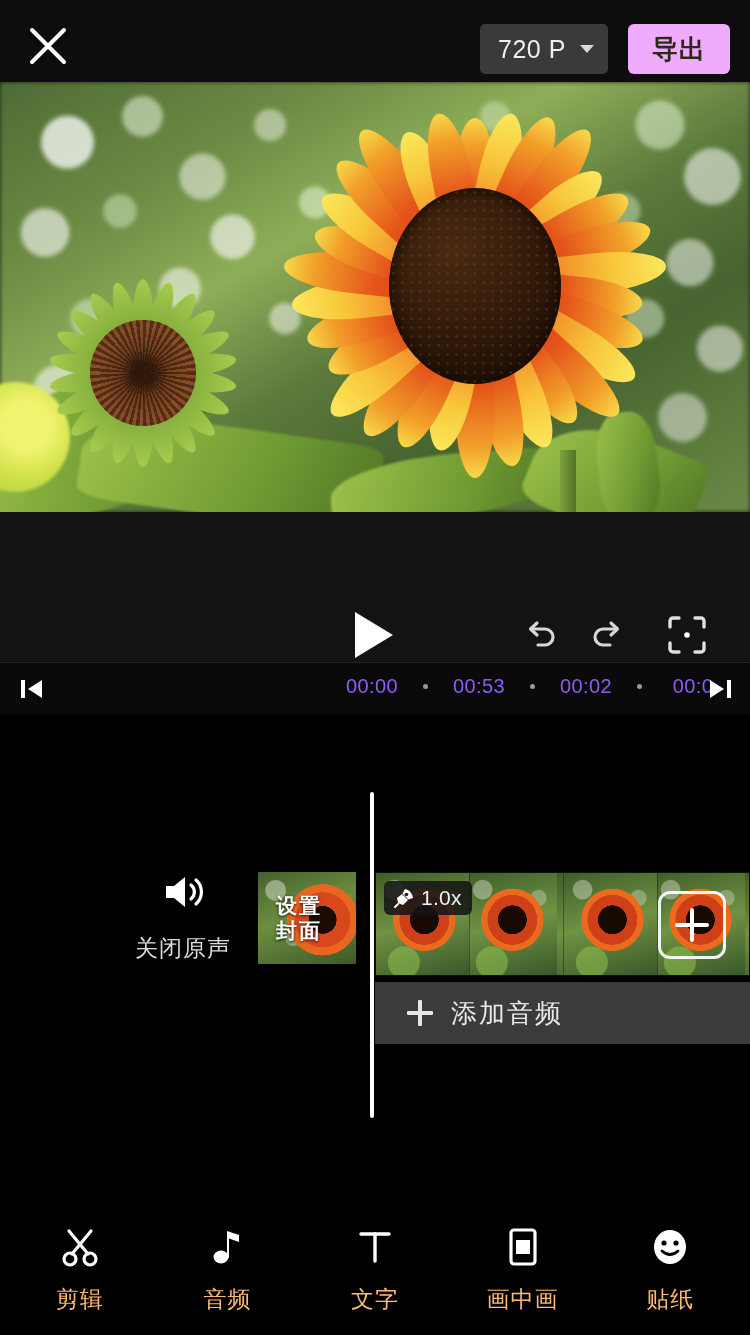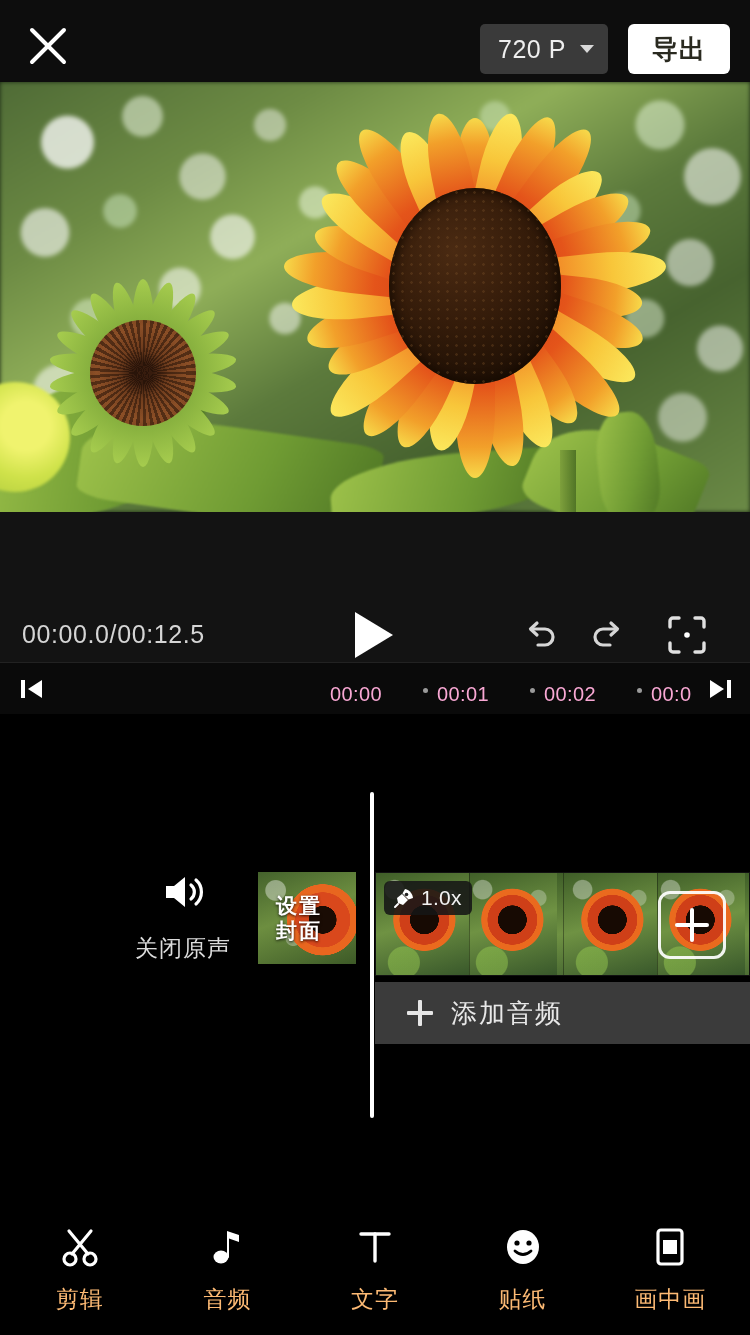--- a/index.html
+++ b/index.html
@@ -49,21 +49,21 @@
   .caret {
     width: 0; height: 0;
     border-left: 7px solid transparent;
     border-right: 7px solid transparent;
     border-top: 8px solid #d8d8d8;
   }
 
   .export-btn {
     position: absolute; right: 20px; top: 24px;
     height: 50px; padding: 0 24px;
-    background: #ffffff;
+    background: #f0abfc;
     border-radius: 6px;
     display: flex; align-items: center; justify-content: center;
     color: #2a2a20;
     font-size: 26px;
     font-weight: bold;
     letter-spacing: 1px;
     cursor: pointer;
   }
 
   
@@ -228,26 +228,25 @@
     border-top: 1px solid #222;
   }
   .skip-start { position: absolute; left: 12px; top: 8px; width: 40px; height: 36px; display:flex; align-items:center; justify-content:center; cursor:pointer; }
   .skip-end   { position: absolute; right: 10px; top: 8px; width: 40px; height: 36px; display:flex; align-items:center; justify-content:center; cursor:pointer; }
   .ticks {
     position: absolute; left: 330px; top: 12px;
     display: flex; align-items: center;
     gap: 0;
   }
   .tick-label {
-    color: #f9a8d4;
+    color: #8b5cf6;
     font-size: 20px;
     letter-spacing: .4px;
     width: 84px;
-    text-align: left;
-    margin-top: 8px;
+    text-align: center;
   }
   .tick-dot {
     width: 5px; height: 5px;
     background: #9a9a9a;
     border-radius: 50%;
     margin: 0 9px;
     flex: 0 0 auto;
   }
 
   
@@ -520,21 +519,20 @@
           <div class="petal" style="transform: rotate(312deg); background: linear-gradient(rgb(247, 217, 74) 0%, rgb(242, 160, 42) 16%, rgb(228, 84, 26) 48%, rgb(199, 48, 15) 100%); height: 184px; margin-top: -184px;"></div>
           <div class="petal" style="transform: rotate(324deg); background: linear-gradient(rgb(247, 217, 74) 0%, rgb(242, 160, 42) 16%, rgb(228, 84, 26) 48%, rgb(199, 48, 15) 100%); height: 192px; margin-top: -192px;"></div>
           <div class="petal" style="transform: rotate(336deg); background: linear-gradient(rgb(251, 232, 92) 0%, rgb(248, 198, 58) 28%, rgb(240, 122, 34) 66%, rgb(221, 74, 21) 100%); height: 168px; margin-top: -168px;"></div>
           <div class="petal" style="transform: rotate(348deg); background: linear-gradient(rgb(247, 217, 74) 0%, rgb(242, 160, 42) 16%, rgb(228, 84, 26) 48%, rgb(199, 48, 15) 100%); height: 176px; margin-top: -176px;"></div>
         </div>
       <div class="center-disk"></div>
     </div>
   </div>
 
   <div class="playbar">
-    <div class="timecode">00:00.0/00:12.5</div>
 
     <div class="play-btn">
       <div class="play-tri"></div>
     </div>
 
     <div class="undo-btn">
       <svg width="40" height="40" viewBox="0 0 40 40" aria-hidden="true">
         <path d="M11 14 H24 a8 8 0 0 1 0 16 H17" fill="none" stroke="#d6d6d6" stroke-width="3.2" stroke-linecap="round"></path>
         <path d="M16 8 L9.5 14 L16 20" fill="none" stroke="#d6d6d6" stroke-width="3.2" stroke-linecap="round" stroke-linejoin="round"></path>
       </svg>
@@ -562,21 +560,21 @@
     <div class="skip-start">
       <svg width="26" height="24" viewBox="0 0 26 24" aria-hidden="true">
         <rect x="2" y="3" width="4" height="18" fill="#ffffff"></rect>
         <path d="M23 3 L23 21 L9 12 Z" fill="#ffffff"></path>
       </svg>
     </div>
 
     <div class="ticks">
       <span class="tick-label">00:00</span>
       <span class="tick-dot"></span>
-      <span class="tick-label">00:01</span>
+      <span class="tick-label">00:53</span>
       <span class="tick-dot"></span>
       <span class="tick-label">00:02</span>
       <span class="tick-dot"></span>
       <span class="tick-label">00:0</span>
     </div>
 
     <div class="skip-end">
       <svg width="26" height="24" viewBox="0 0 26 24" aria-hidden="true">
         <path d="M3 3 L3 21 L17 12 Z" fill="#ffffff"></path>
         <rect x="20" y="3" width="4" height="18" fill="#ffffff"></rect>
@@ -662,35 +660,35 @@
           <line x1="7" y1="8" x2="35" y2="8" stroke="#ffffff" stroke-width="3.4" stroke-linecap="round"></line>
           <line x1="21" y1="8" x2="21" y2="35" stroke="#ffffff" stroke-width="3.4" stroke-linecap="round"></line>
         </svg>
       </div>
       <div class="tool-label">文字</div>
     </div>
 
     <div class="tool">
       <div class="tool-icon">
         <svg width="42" height="42" viewBox="0 0 42 42" aria-hidden="true">
+          <rect x="9" y="4" width="24" height="34" rx="3" fill="none" stroke="#ffffff" stroke-width="3.2"></rect>
+          <rect x="14" y="14" width="14" height="14" fill="#ffffff"></rect>
+        </svg>
+      </div>
+      <div class="tool-label">画中画</div>
+    </div>
+
+    <div class="tool">
+      <div class="tool-icon">
+        <svg width="42" height="42" viewBox="0 0 42 42" aria-hidden="true">
           <ellipse cx="21" cy="21" rx="16" ry="17" fill="#ffffff"></ellipse>
           <circle cx="15" cy="17" r="2.6" fill="#000000"></circle>
           <circle cx="27" cy="17" r="2.6" fill="#000000"></circle>
           <path d="M13 25 Q21 32 29 25" fill="none" stroke="#000000" stroke-width="2.8" stroke-linecap="round"></path>
         </svg>
       </div>
       <div class="tool-label">贴纸</div>
     </div>
 
-    <div class="tool">
-      <div class="tool-icon">
-        <svg width="42" height="42" viewBox="0 0 42 42" aria-hidden="true">
-          <rect x="9" y="4" width="24" height="34" rx="3" fill="none" stroke="#ffffff" stroke-width="3.2"></rect>
-          <rect x="14" y="14" width="14" height="14" fill="#ffffff"></rect>
-        </svg>
-      </div>
-      <div class="tool-label">画中画</div>
-    </div>
-
 
 
   </div>
 </div>
 
 </body></html>

